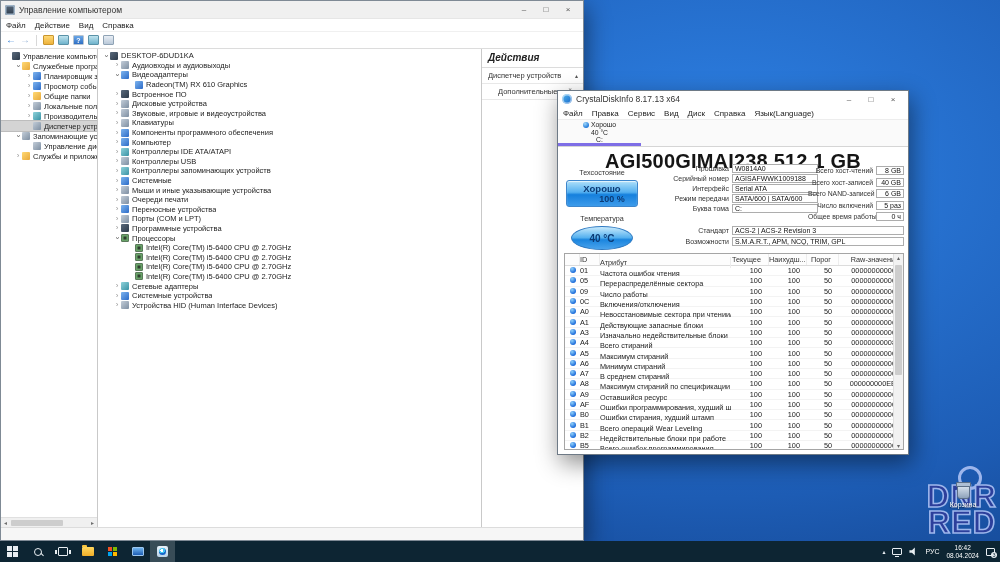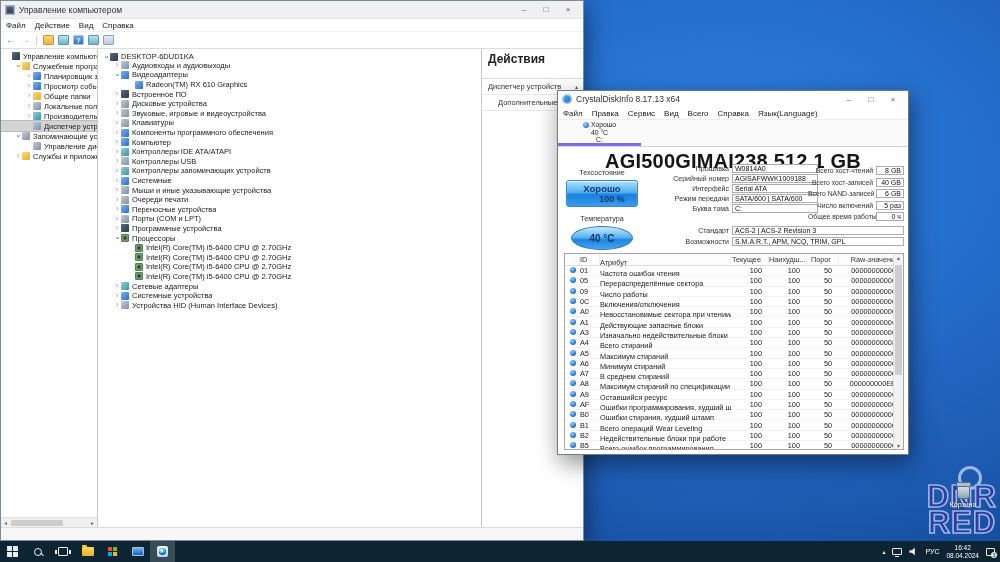--- a/index.html
+++ b/index.html
@@ -31,35 +31,35 @@
   .tbi.consw { background:linear-gradient(#e8eef5,#b9c8d8); border-color:#8fa3b5; }
 
   .panes { position:absolute; top:48px; left:0; right:0; bottom:13px; display:flex; }
   .pane-left { width:97px; border-right:1px solid #c9c9c9; position:relative; overflow:hidden; }
   .pane-mid { flex:1; border-right:1px solid #c9c9c9; overflow:hidden; }
   .pane-right { width:101px; overflow:hidden; }
   .tree { padding-top:2px; }
   .trow { display:flex; align-items:center; height:10px; font-size:7.5px; color:#222; white-space:nowrap; overflow:hidden; }
   .pane-mid .trow { height:9.6px; }
   .trow.ind0 { padding-left:3px; } .trow.ind1 { padding-left:13px; } .trow.ind2 { padding-left:24px; }
-  .pane-mid .trow.ind0 { padding-left:4px;align-items:flex-end; } .pane-mid .trow.ind1 { padding-left:15px; } .pane-mid .trow.ind2 { padding-left:29px; }
+  .pane-mid .trow.ind0 { padding-left:4px; } .pane-mid .trow.ind1 { padding-left:15px; } .pane-mid .trow.ind2 { padding-left:29px; }
   .chev { width:8px; flex:0 0 8px; font-size:8px; text-align:center; color:#a0a0a0; line-height:8px; }
   .chev.exp { transform:rotate(90deg); color:#444; }
   .chev.col { color:#9a9a9a; }
   .ic { width:8px; height:8px; flex:0 0 8px; margin-right:3px; border-radius:1px; }
   .ic-gray  { background:linear-gradient(135deg,#c3cdd8,#7e8fa2); }
   .ic-blue  { background:linear-gradient(135deg,#7db4ee,#2c6bc8); }
   .ic-dark  { background:linear-gradient(135deg,#5a6a7c,#2c3a4a); }
   .ic-teal  { background:linear-gradient(135deg,#8fd2da,#3a93a5); }
   .ic-amber { background:linear-gradient(135deg,#ffd975,#e8a93a); }
   .ic-cpu   { background:#2e3d2e; border:1px solid #5a7a5a; box-shadow:inset 0 0 0 1.5px #69a369; }
   .trow.sel { background:#d4d4d4; outline:1px solid #bdbdbd; }
   .trow .lbl { overflow:hidden; }
 
-  .act-header { font-size:12px; font-weight:bold; color:#222; padding:3px 6px 12px; border-bottom:1px solid #dcdcdc; }
+  .act-header { font-size:10px; font-weight:bold; color:#222; padding:3px 6px 4px; border-bottom:1px solid #dcdcdc;font-style:italic; }
   .act-row { display:flex; align-items:center; font-size:7.5px; color:#333; padding:3px 5px 3px 6px; border-bottom:1px solid #e8e8e8; }
   .act-row .a-lbl { flex:1; white-space:nowrap; overflow:hidden; }
   .act-row.sub { padding-left:16px; }
   .act-arrow { font-size:6px; color:#555; }
 
   .hscroll { position:absolute; bottom:0; left:0; right:0; height:10px; background:#f0f0f0; border-top:1px solid #e0e0e0; display:flex; align-items:center; }
   .sarr { width:9px; text-align:center; font-size:6px; color:#707070; }
   .hthumb { width:52px; height:6px; background:#cdcdcd; border-radius:1px; margin-left:1px; }
   .hscroll .right { margin-left:auto; }
   .statusbar { position:absolute; bottom:0; left:0; right:0; height:13px; background:#f6f6f6; border-top:1px solid #dcdcdc; }
@@ -467,21 +467,21 @@
       <span class="t-btn">□</span>
       <span class="t-btn">×</span>
     </span>
   </div>
   <div class="menubar">
 
   <span>Файл</span>
       <span>Правка</span>
       <span>Сервис</span>
       <span>Вид</span>
-      <span>Всего</span>
+      <span>Диск</span>
       <span>Справка</span>
       <span>Язык(Language)</span>
     </div>
   <div class="tabstrip">
     <div class="disk-tab">
       <div><span class="tab-dot"></span><span>Хорошо</span></div>
       <div>40 °C</div>
       <div>C:</div>
     </div>
     <div class="tab-accent"></div>

